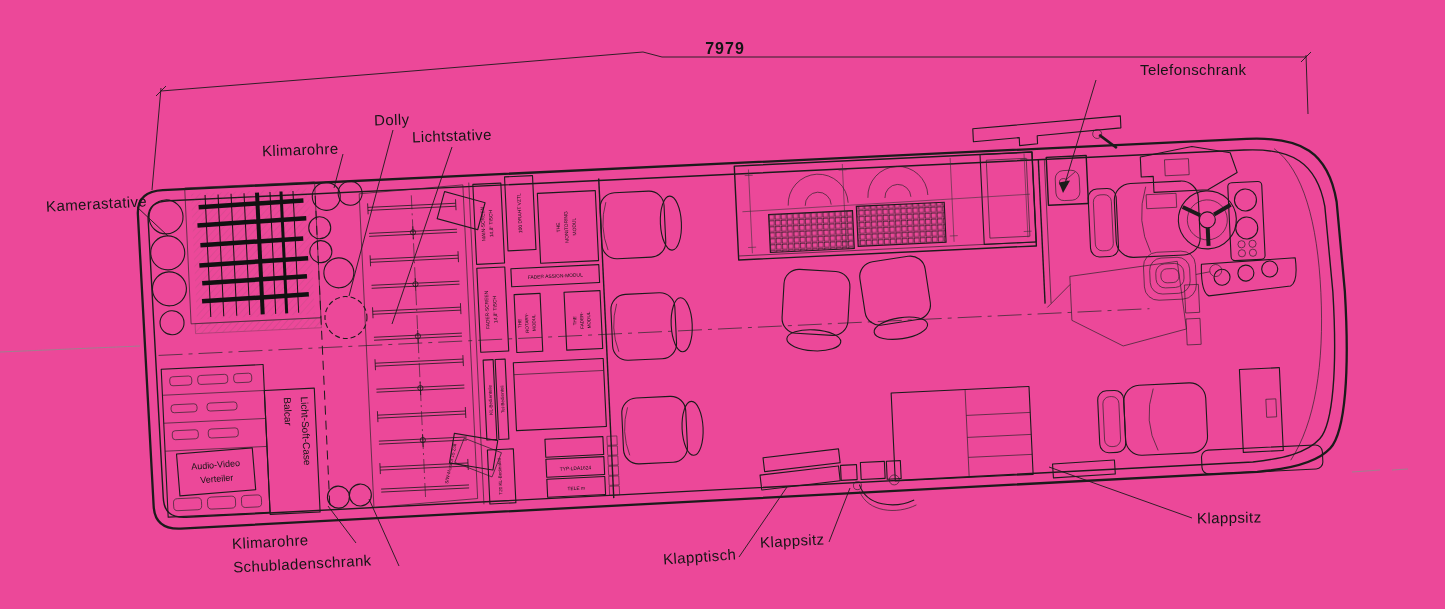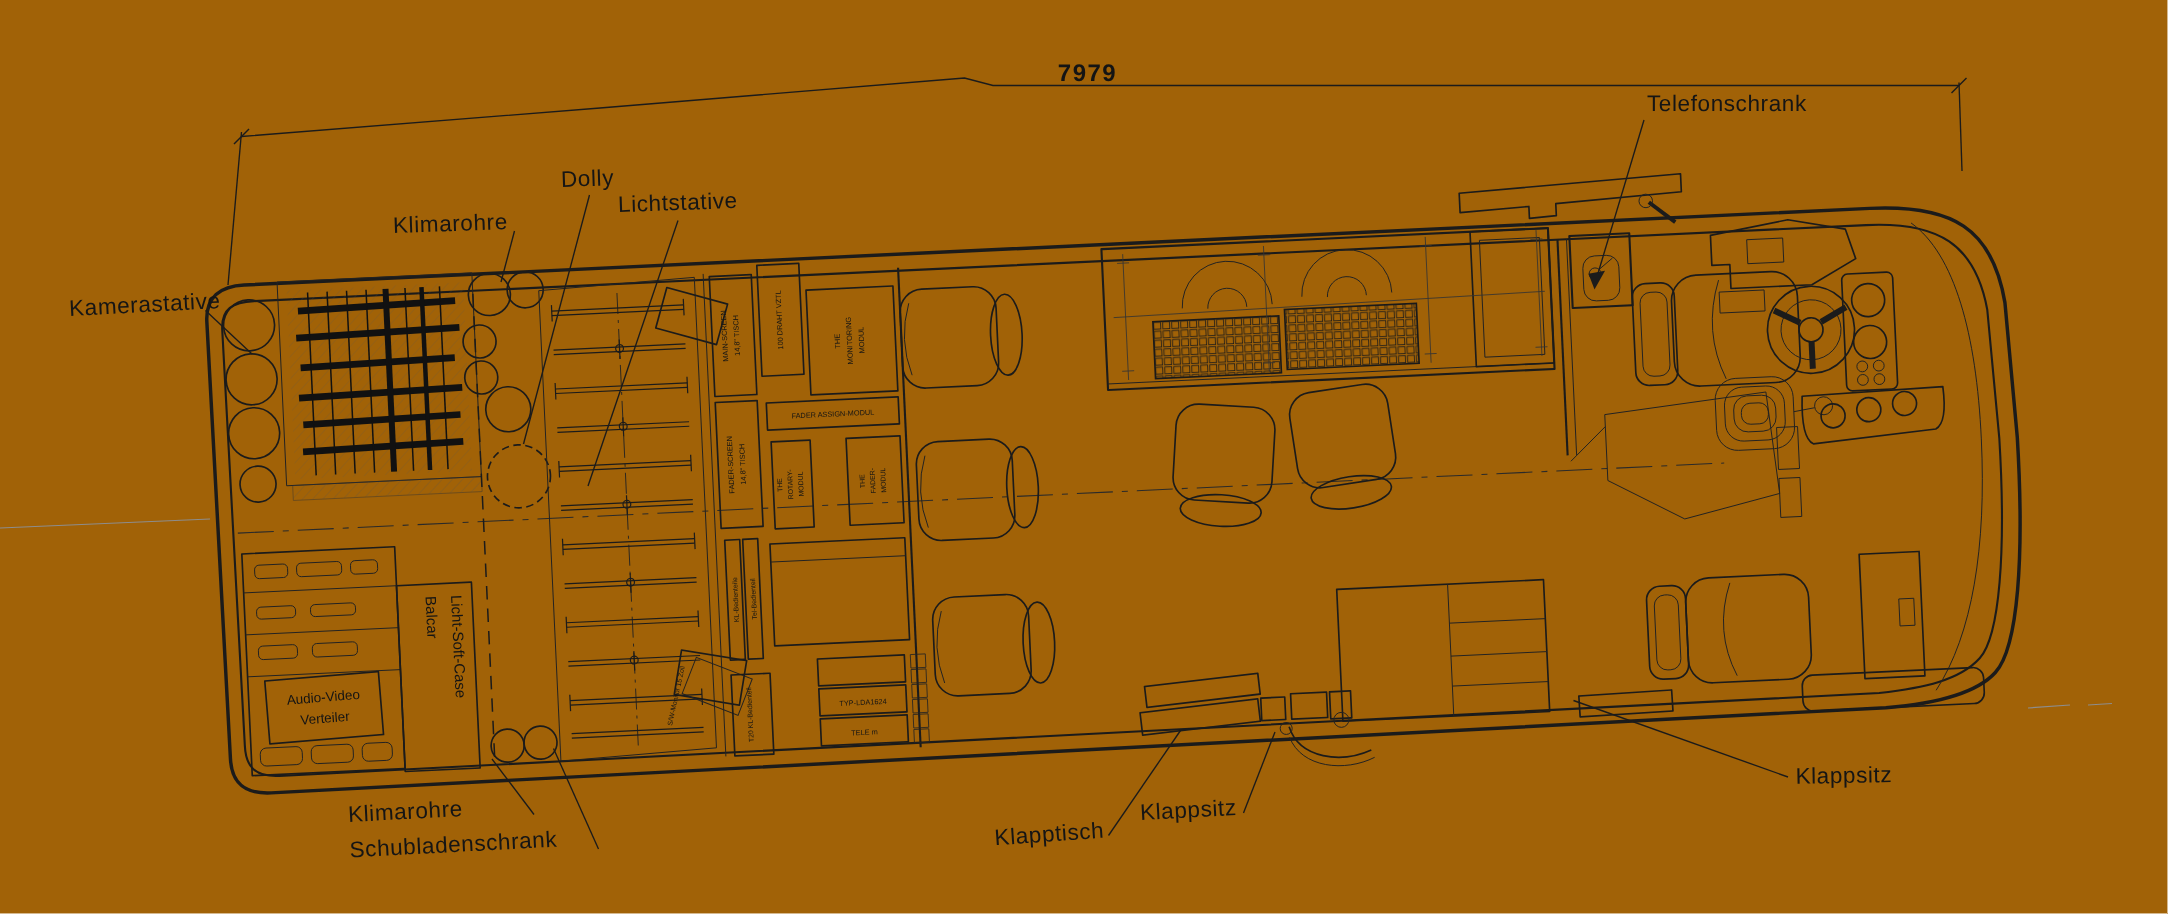--- a/index.html
+++ b/index.html
@@ -1,16 +1,16 @@
 <!DOCTYPE html>
 <html><head>
 <meta charset="utf-8">
 <style>
   html,body{margin:0;padding:0;background:#ffffff;}
-  .stage{position:relative;width:1445px;height:609px;background:#a16207;overflow:hidden;
+  .stage{position:relative;width:1445px;height:609px;background:#ec4899;overflow:hidden;
          font-family:"Liberation Sans",sans-serif;}
   svg{position:absolute;left:0;top:0;}
   .lbl{position:absolute;font-family:"Liberation Sans",sans-serif;font-size:15px;line-height:1;
        color:#151515;white-space:nowrap;letter-spacing:.4px;}
   
   .hull{stroke:#1b1b1b;stroke-width:2.3;fill:none;stroke-linejoin:round;}
   .wall{stroke:#1b1b1b;stroke-width:1.4;fill:none;stroke-linejoin:round;}
   .fur {stroke:#1b1b1b;stroke-width:1.1;fill:none;stroke-linejoin:round;}
   .thn {stroke:#222;stroke-width:.65;fill:none;}
   .ldr {stroke:#1b1b1b;stroke-width:.9;fill:none;}
@@ -447,19 +447,19 @@
     <line class="ldr" x1="739" y1="557" x2="787" y2="487"></line>
     <line class="ldr" x1="829" y1="542" x2="850" y2="488"></line>
     <line class="ldr" x1="1192" y1="518" x2="1049" y2="467"></line>
   </g>
 </svg>
 
   <div class="lbl" style="left:46px;top:196px;transform:rotate(-3deg)">Kamerastative</div>
   <div class="lbl" style="left:262px;top:142px;transform:rotate(-2deg)">Klimarohre</div>
   <div class="lbl" style="left:374px;top:112px;transform:rotate(-2deg)">Dolly</div>
   <div class="lbl" style="left:412px;top:128px;transform:rotate(-2deg)">Lichtstative</div>
-  <div class="lbl" style="left:1098px;top:62px">Telefonschrank</div>
+  <div class="lbl" style="left:1140px;top:62px">Telefonschrank</div>
   <div class="lbl" style="left:232px;top:534px;transform:rotate(-3deg)">Klimarohre</div>
   <div class="lbl" style="left:233px;top:556px;transform:rotate(-3deg)">Schubladenschrank</div>
   <div class="lbl" style="left:663px;top:549px;transform:rotate(-4deg)">Klapptisch</div>
   <div class="lbl" style="left:760px;top:533px;transform:rotate(-3deg)">Klappsitz</div>
   <div class="lbl" style="left:1197px;top:510px;transform:rotate(-1deg)">Klappsitz</div>
 </div>
 
 </body></html>

